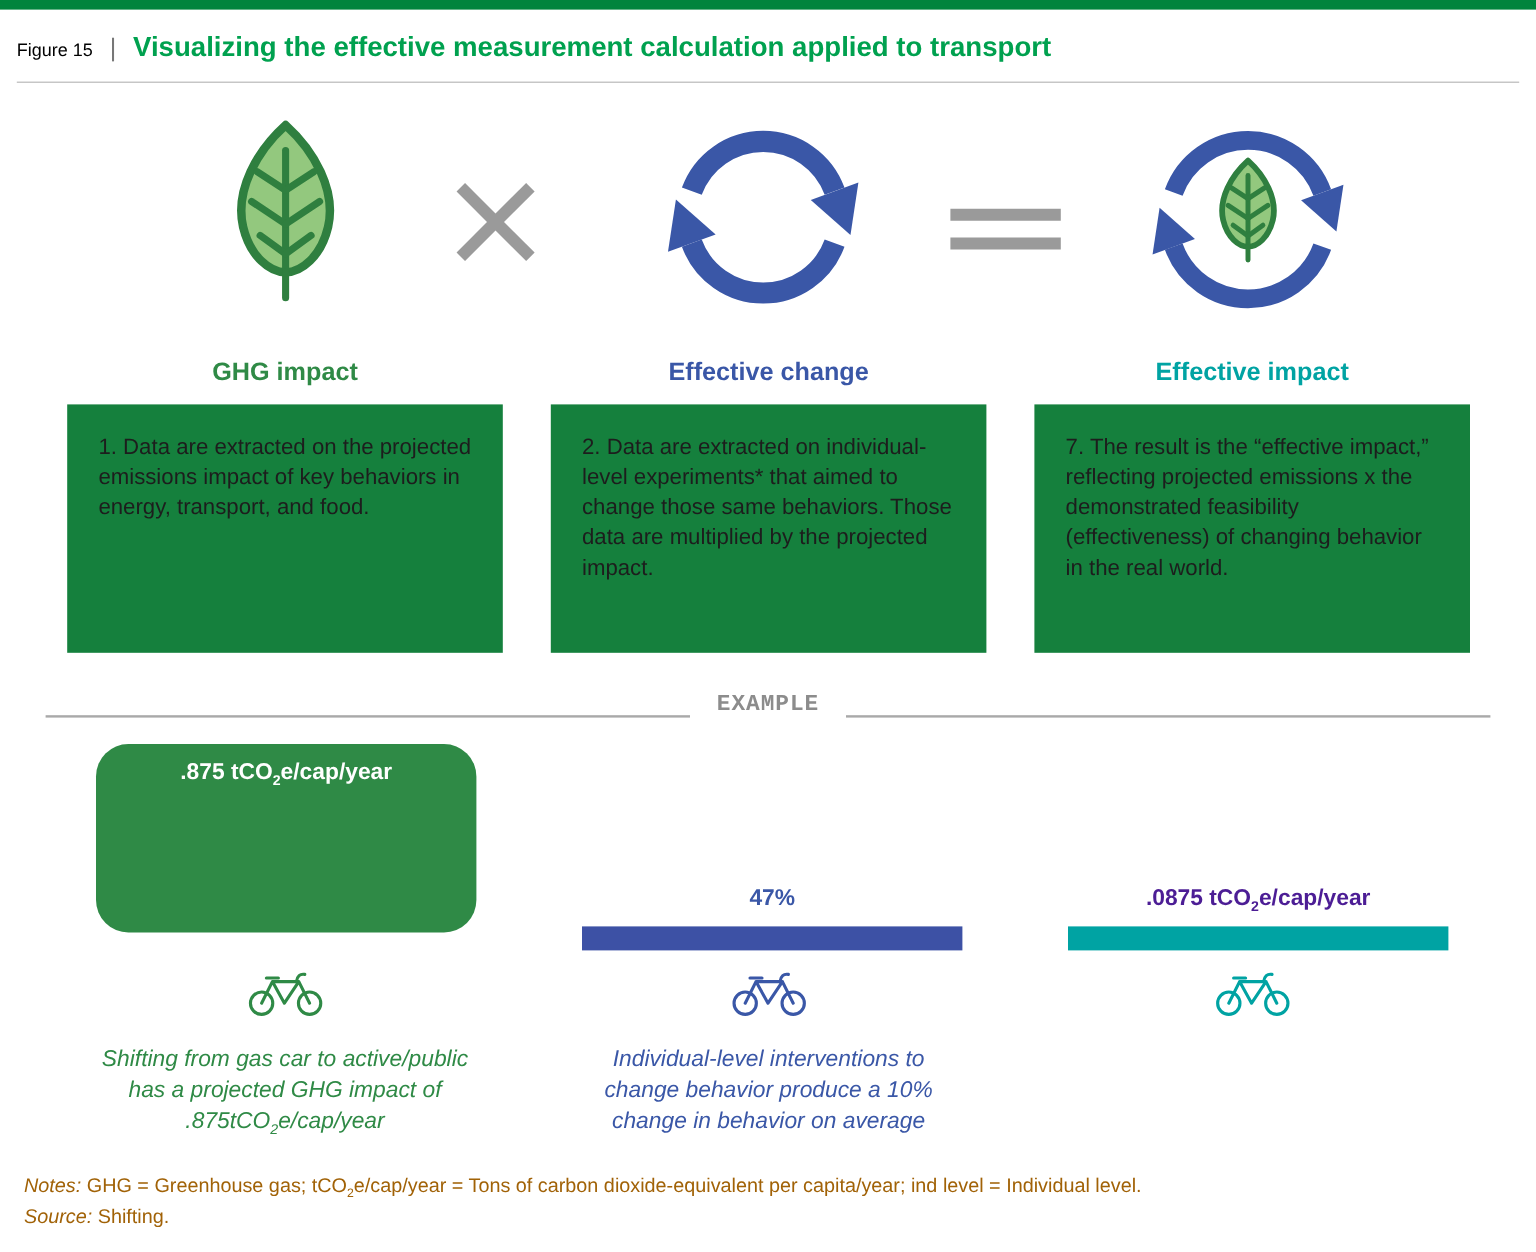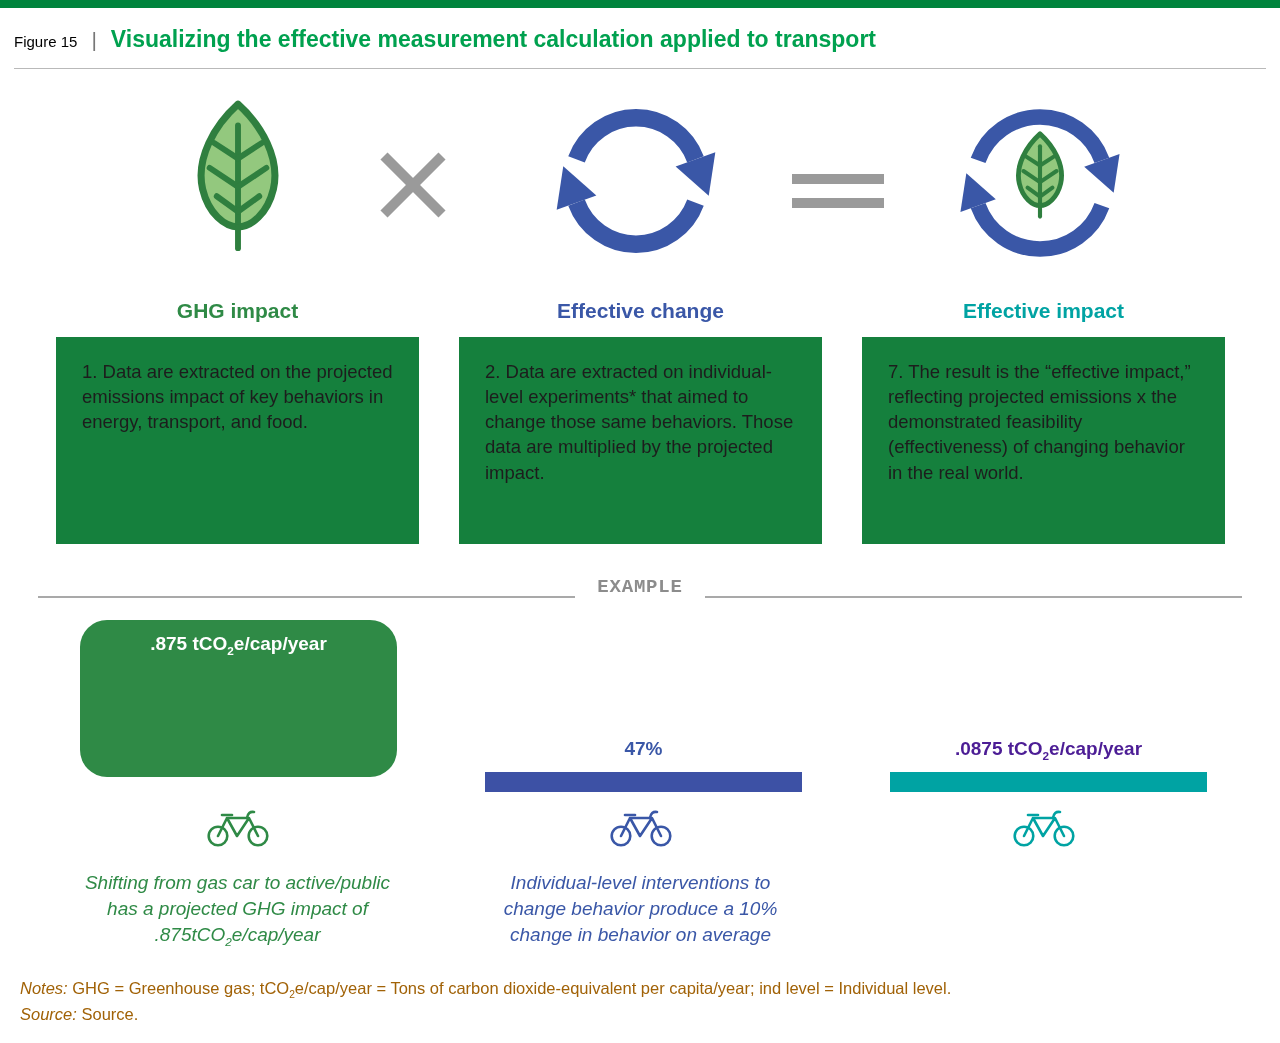--- a/index.html
+++ b/index.html
@@ -212,16 +212,16 @@
     </div>
   </div>
 
   <div class="col-grid captions-row">
     <div class="caption c-green"><span>Shifting from gas car to active/public has a projected GHG impact of .875tCO</span><sub>2</sub><span>e/cap/year</span></div>
     <div class="caption c-blue"><span>Individual-level interventions to change behavior produce a 10% change in behavior on average</span><sub></sub><span></span></div>
   </div>
 
   <div class="footer">
     <div><span class="it">Notes:</span><span> GHG = Greenhouse gas; tCO</span><sub>2</sub><span>e/cap/year = Tons of carbon dioxide-equivalent per capita/year; ind level = Individual level.</span></div>
-    <div><span class="it">Source:</span><span> Source.</span></div>
+    <div><span class="it">Source:</span><span> Shifting.</span></div>
   </div>
 
 </div>
 
 </body></html>

